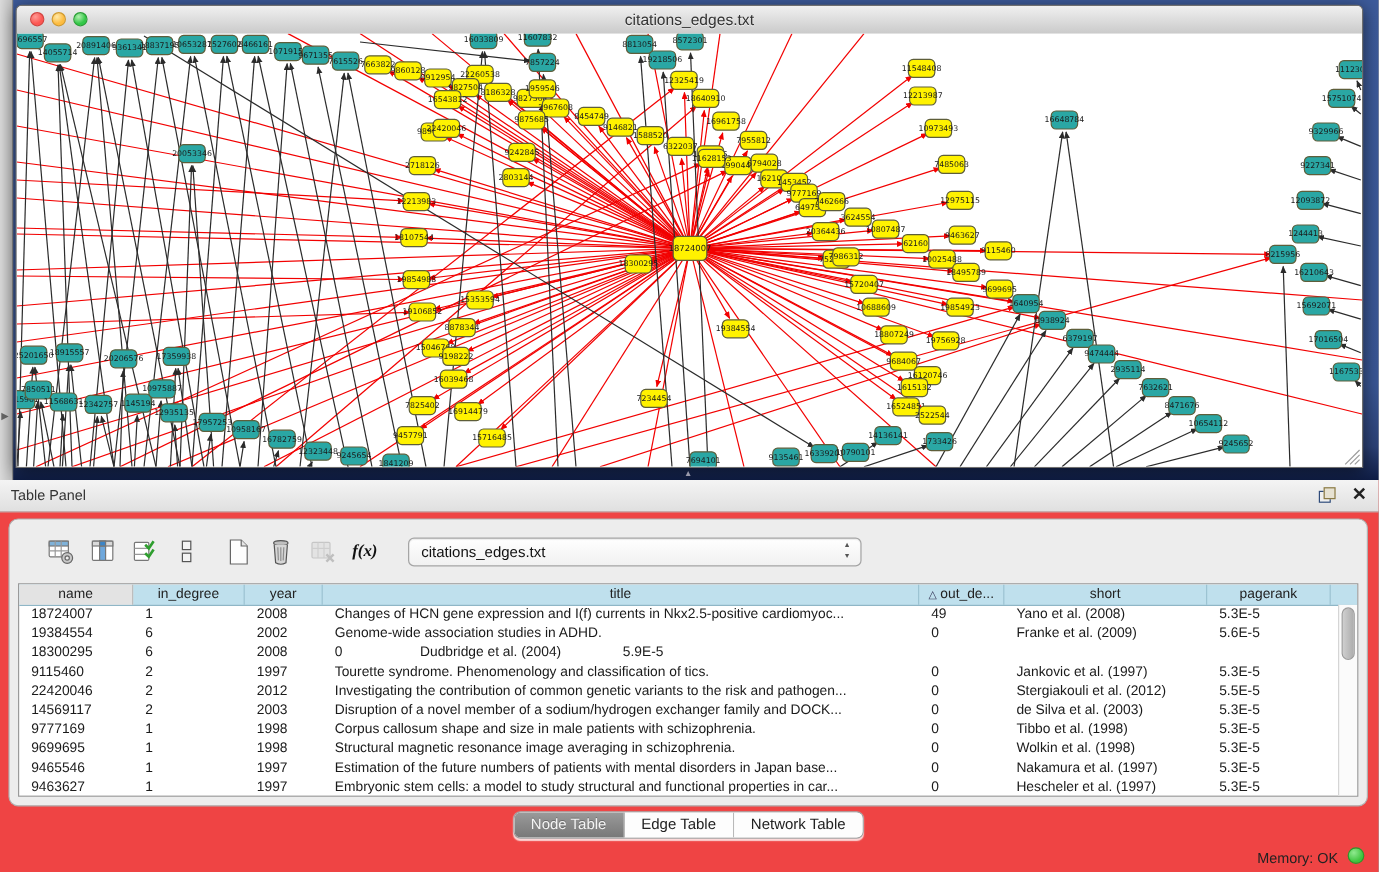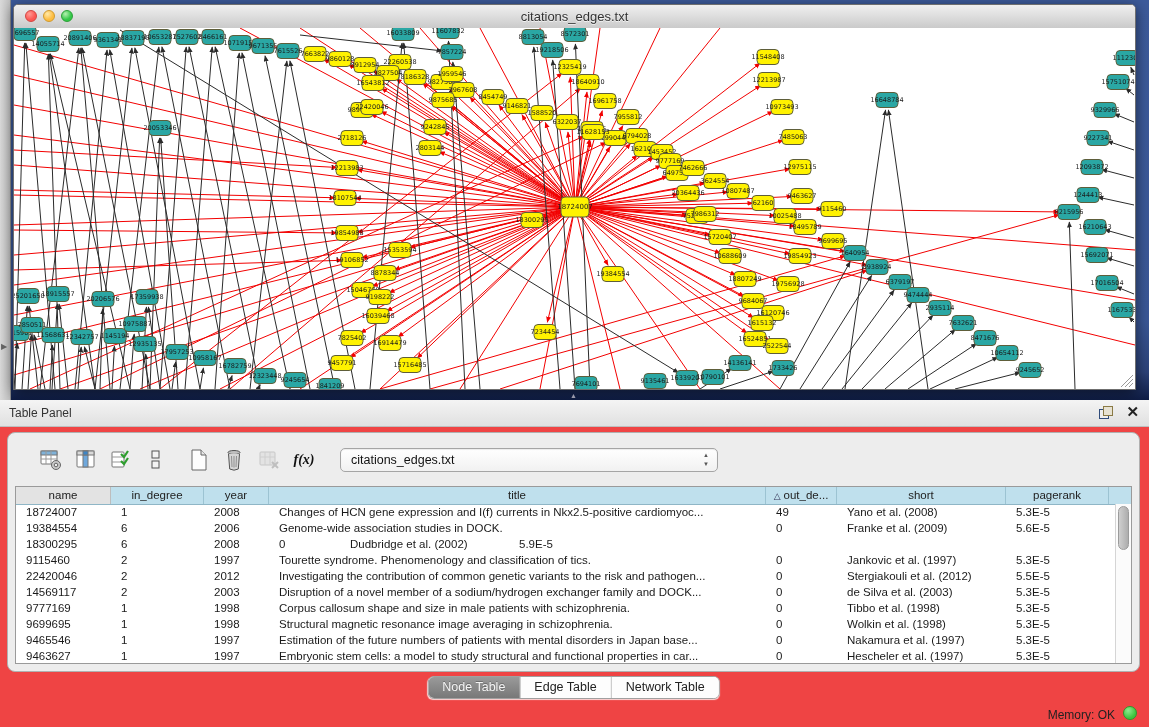--- a/index.html
+++ b/index.html
@@ -956,32 +956,32 @@
               <div class="td" style="width: 93px;">1</div>
               <div class="td" style="width: 65px;">2008</div>
               <div class="td" style="width: 497px;">Changes of HCN gene expression and I(f) currents in Nkx2.5-positive cardiomyoc...</div>
               <div class="td" style="width: 71px;">49</div>
               <div class="td" style="width: 169px;">Yano et al. (2008)</div>
               <div class="td" style="width: 103px;">5.3E-5</div>
             </div>
             <div class="tr">
               <div class="td" style="width: 95px;">19384554</div>
               <div class="td" style="width: 93px;">6</div>
-              <div class="td" style="width: 65px;">2006</div>
-              <div class="td" style="width: 497px;">Genome-wide association studies in DOCK.</div>
+              <div class="td" style="width: 65px;">2002</div>
+              <div class="td" style="width: 497px;">Genome-wide association studies in ADHD.</div>
               <div class="td" style="width: 71px;">0</div>
               <div class="td" style="width: 169px;">Franke et al. (2009)</div>
               <div class="td" style="width: 103px;">5.6E-5</div>
             </div>
             <div class="tr">
               <div class="td" style="width: 95px;">18300295</div>
               <div class="td" style="width: 93px;">6</div>
               <div class="td" style="width: 65px;">2008</div>
               <div class="td" style="width: 71px;">0</div>
-              <div class="td" style="width: 169px;">Dudbridge et al. (2002)</div>
+              <div class="td" style="width: 169px;">Dudbridge et al. (2004)</div>
               <div class="td" style="width: 103px;">5.9E-5</div>
             </div>
             <div class="tr">
               <div class="td" style="width: 95px;">9115460</div>
               <div class="td" style="width: 93px;">2</div>
               <div class="td" style="width: 65px;">1997</div>
               <div class="td" style="width: 497px;">Tourette syndrome. Phenomenology and classification of tics.</div>
               <div class="td" style="width: 71px;">0</div>
               <div class="td" style="width: 169px;">Jankovic et al. (1997)</div>
               <div class="td" style="width: 103px;">5.3E-5</div>

